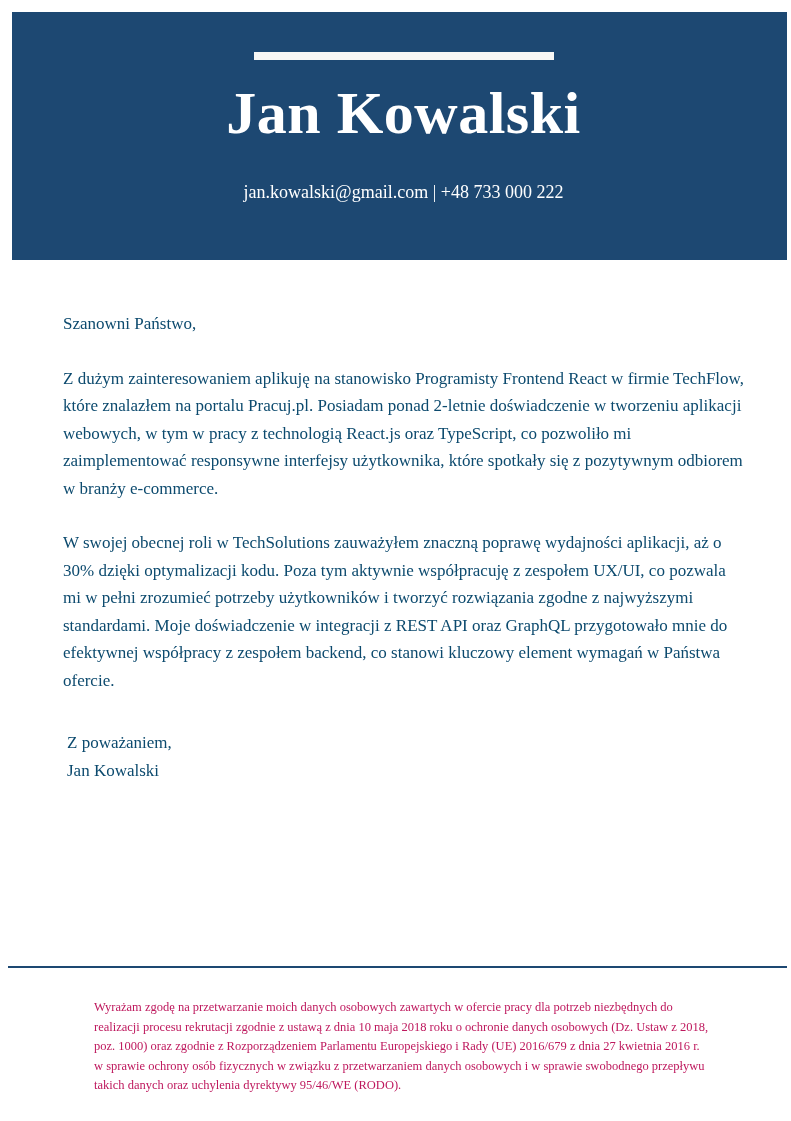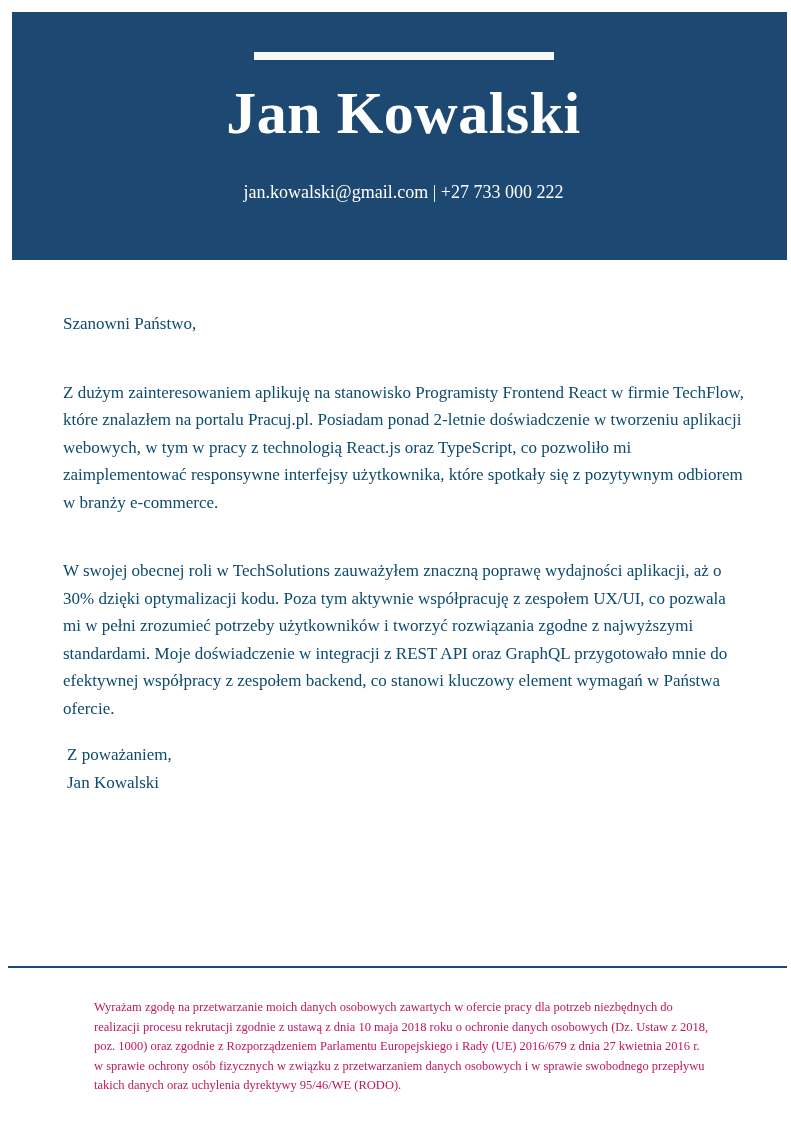--- a/index.html
+++ b/index.html
@@ -41,22 +41,22 @@
   }
   .contact.first { margin-top: 24px; }
 
   
   .body {
     padding: 46px 45px 0 47px;
     color: #0c4a6e;
     font-size: 17px;
     line-height: 27.5px;
   }
-  .para { margin-top: 33px; }
-  .closing { margin-top: 11px; }
+  .para { margin-top: 19px; }
+  .closing { margin-top: 27px; }
 
   
   .footer {
     position: absolute;
     top: 958px;
     left: 0;
     width: 100%;
     border-top: 2px solid #1d4872;
     padding: 26px 85px 0 82px;
   }
@@ -67,21 +67,21 @@
   }
 </style>
 </head>
 <body>
 
 <div class="page">
 
   <header class="header">
     <div class="header-rule"></div>
     <h1 class="name">Jan Kowalski</h1>
-    <p class="contact first">jan.kowalski@gmail.com | +27 733 000 222</p>
+    <p class="contact first">jan.kowalski@gmail.com | +48 733 000 222</p>
   </header>
 
   <main class="body">
     <p class="greeting">Szanowni Państwo,</p>
     <p class="para">Z dużym zainteresowaniem aplikuję na stanowisko Programisty Frontend React w firmie TechFlow, które znalazłem na portalu Pracuj.pl. Posiadam ponad 2-letnie doświadczenie w tworzeniu aplikacji webowych, w tym w pracy z technologią React.js oraz TypeScript, co pozwoliło mi zaimplementować responsywne interfejsy użytkownika, które spotkały się z pozytywnym odbiorem w branży e-commerce.</p>
     <p class="para">W swojej obecnej roli w TechSolutions zauważyłem znaczną poprawę wydajności aplikacji, aż o 30% dzięki optymalizacji kodu. Poza tym aktywnie współpracuję z zespołem UX/UI, co pozwala mi w pełni zrozumieć potrzeby użytkowników i tworzyć rozwiązania zgodne z najwyższymi standardami. Moje doświadczenie w integracji z REST API oraz GraphQL przygotowało mnie do efektywnej współpracy z zespołem backend, co stanowi kluczowy element wymagań w Państwa ofercie.</p>
     <p class="closing">
       <span>Z poważaniem,</span><br>
       <span>Jan Kowalski</span>
     </p>

